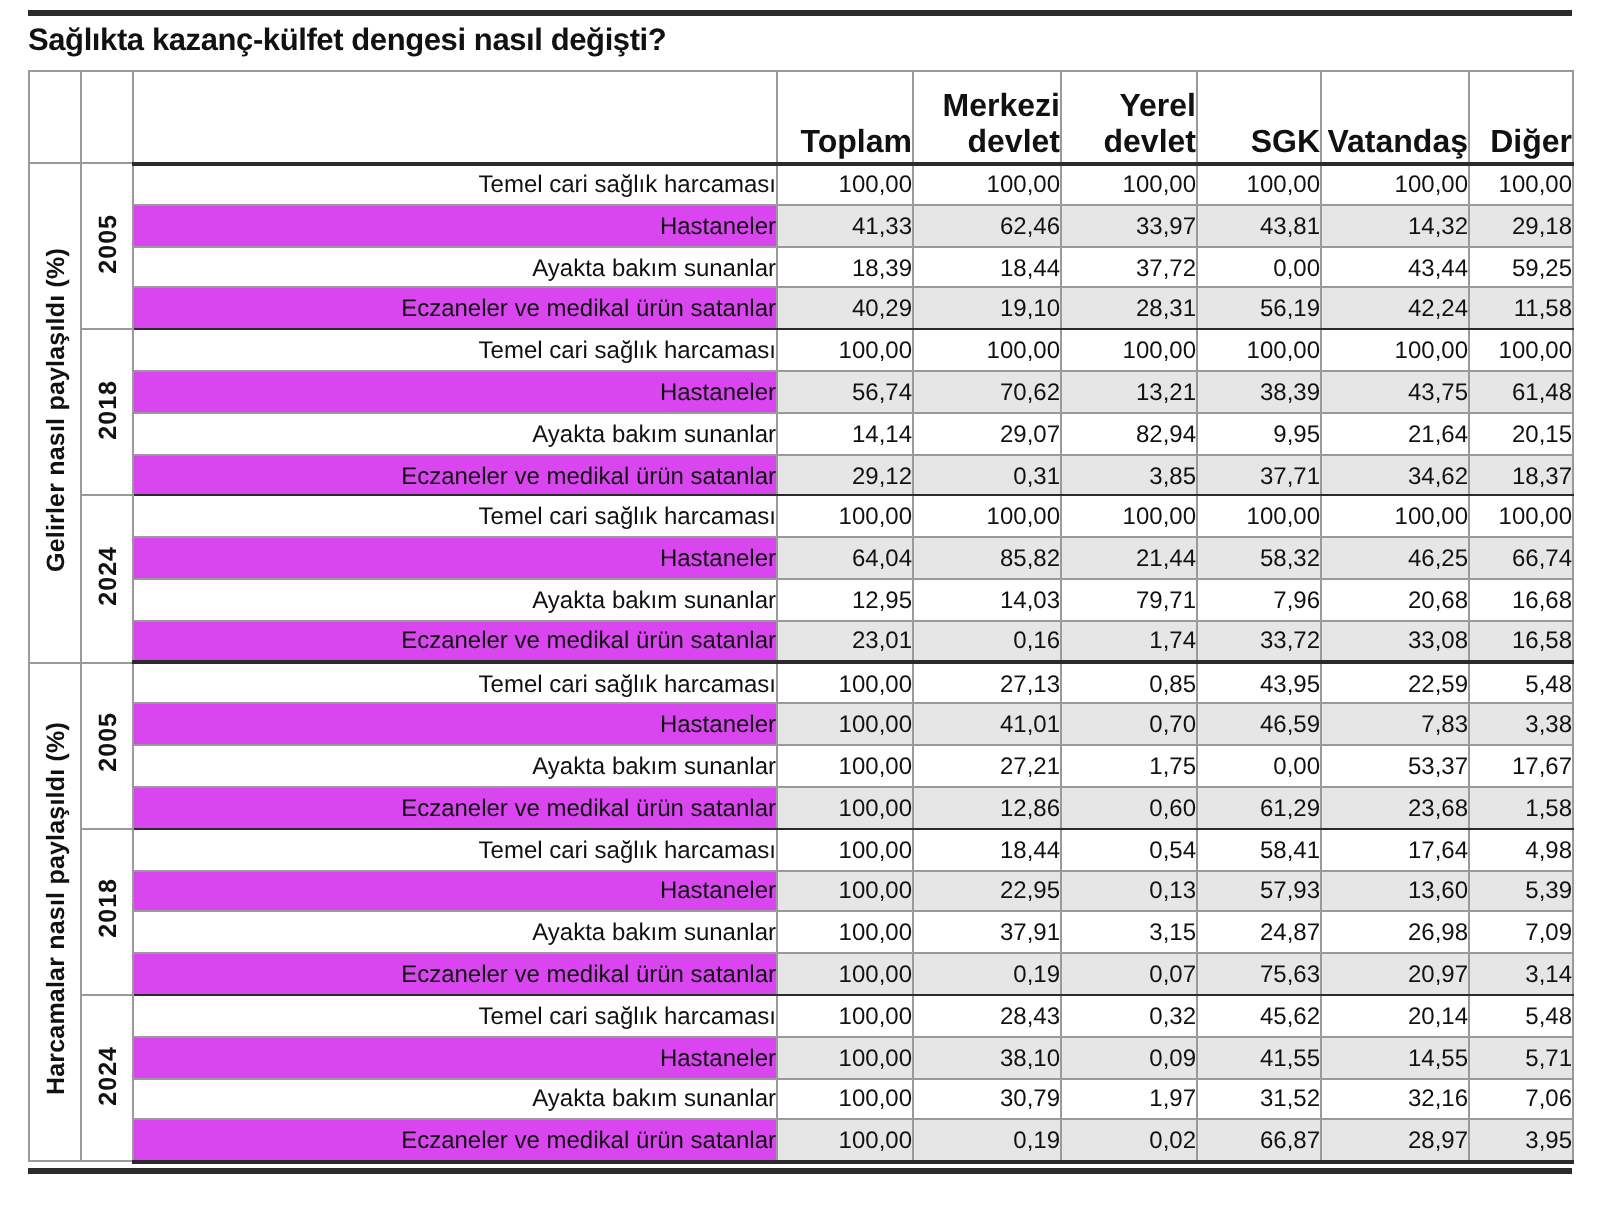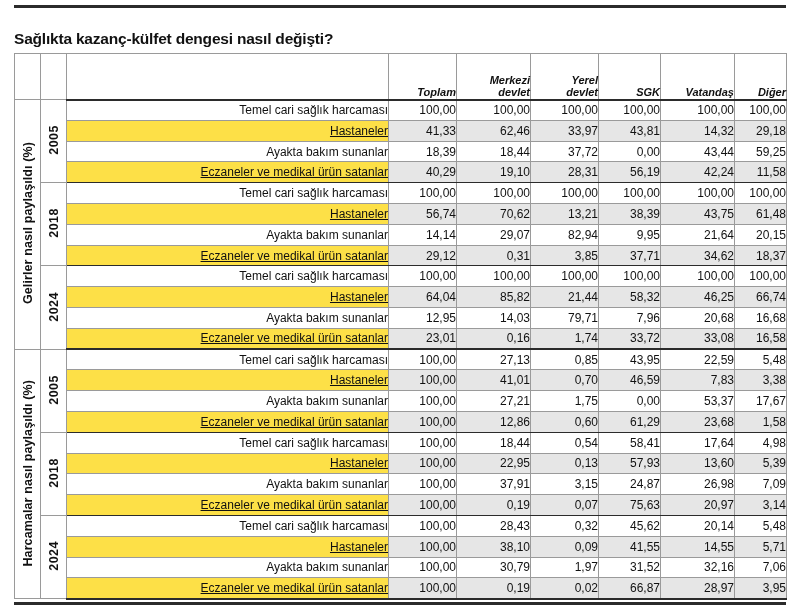--- a/index.html
+++ b/index.html
@@ -24,21 +24,21 @@
   .top-rule {
     width: 772px;
     height: 3px;
     background: #2b2b2b;
     margin: 5px 0 0 14px;
   }
   .title {
     font-size: 15.5px;
     font-weight: bold;
     letter-spacing: -0.2px;
-    margin: 22px 0 6px 14px;
+    margin: 4px 0 6px 14px;
     color: #111111;
     line-height: 1.1;
   }
   table.main {
     border-collapse: collapse;
     table-layout: fixed;
     width: 772px;
     margin-left: 14px;
     font-size: 11.5px;
   }
@@ -47,26 +47,25 @@
     margin: 0;
     border: 1px solid #9a9a9a;
     box-sizing: border-box;
     background: #ffffff;
   }
   
   thead th {
     background: #ececec;
     border: 1px solid #2b2b2b;
     font-weight: bold;
-    font-size: 11px;
+    font-size: 16px;
     vertical-align: bottom;
     padding: 2px 5px 4px 5px;
     line-height: 1.12;
     height: 46px;
-    font-style: italic;
   }
   th.h-spacer1 { width: 26px; }
   th.h-spacer2 { width: 26px; }
   th.h-label   { width: 322px; }
   th.h-num     { text-align: right; }
   th.c-toplam   { width: 68px; }
   th.c-merkezi  { width: 74px; }
   th.c-yerel    { width: 68px; }
   th.c-sgk      { width: 62px; }
   th.c-vatandas { width: 74px; }
@@ -130,21 +129,21 @@
     font-size: 12px;
     border-left: 1px solid #2b2b2b;
     border-right: 1px solid #2b2b2b;
     border-top: none;
     border-bottom: none;
     white-space: nowrap;
     height: 20.8px;
     line-height: 1.0;
   }
   tr.shade td.rowlabel, tr.shade td.num { background: #e6e6e6; }
-  tr.shade td.rowlabel { background: #fde047; text-decoration: underline; }
+  tr.shade td.rowlabel { background: #d946ef; }
 
   tr.group-start td.rowlabel,
   tr.group-start td.num { border-top: 1px solid #2b2b2b; }
 
   tr.block-start td.rowlabel,
   tr.block-start td.num { border-top: 2px solid #2b2b2b; }
 
   tr.block-end td.rowlabel,
   tr.block-end td.num { border-bottom: 2px solid #2b2b2b; }
 

